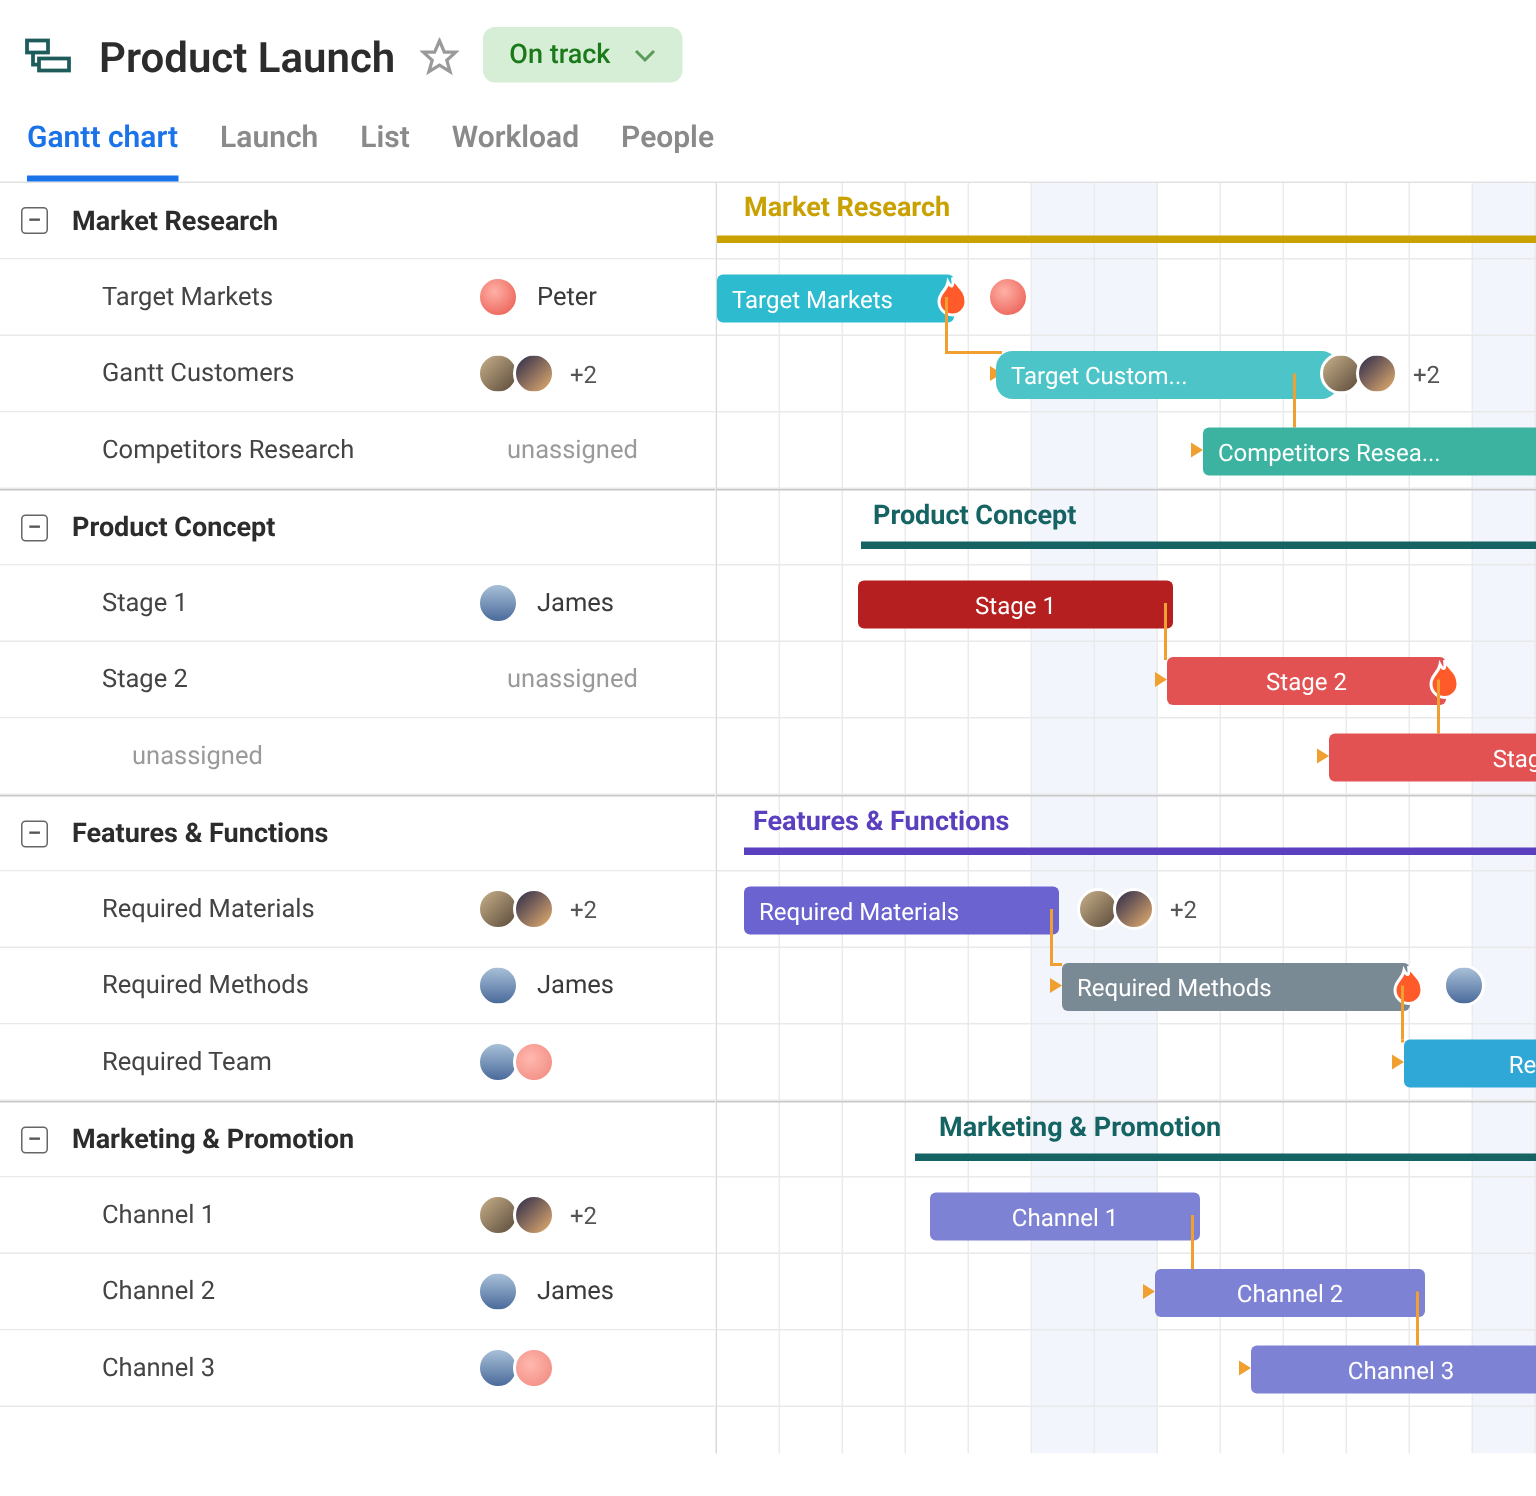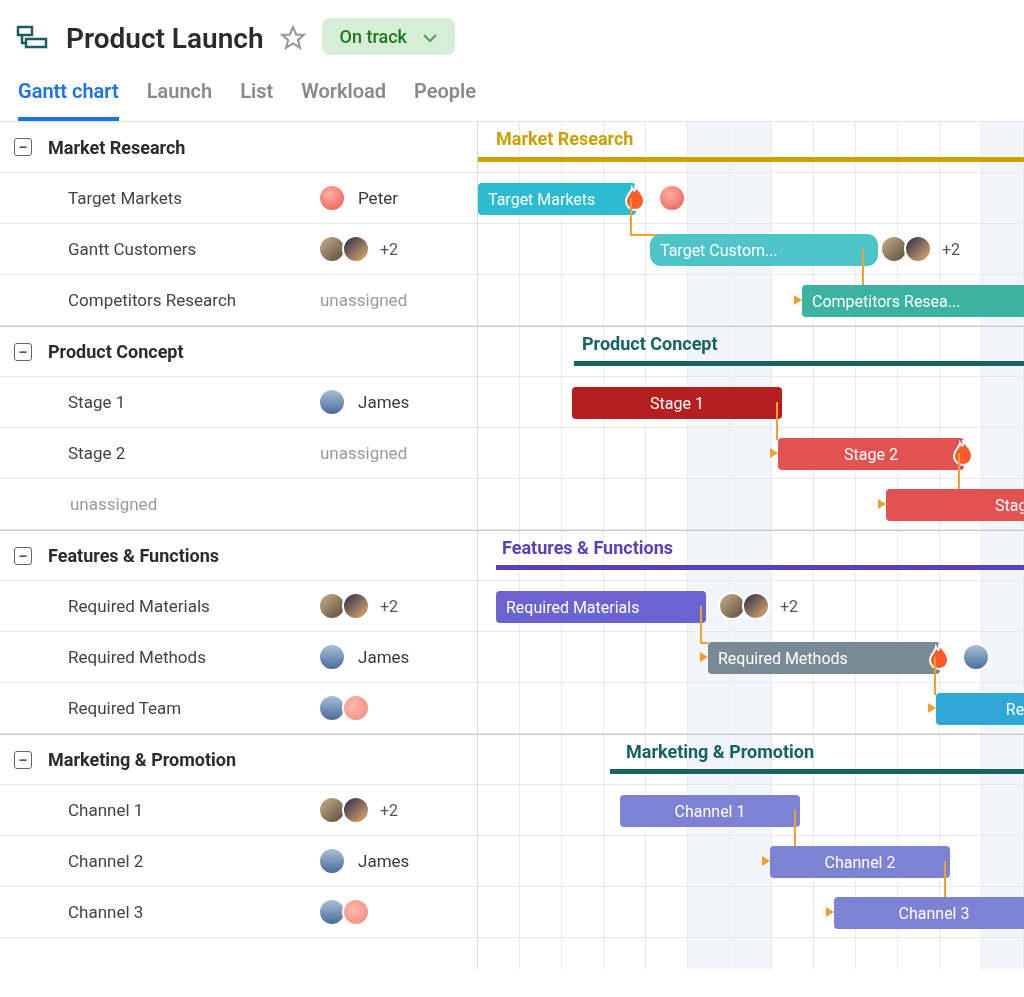--- a/index.html
+++ b/index.html
@@ -124,21 +124,21 @@
   background: #ccc;
   border: 2px solid #fff;
 }
 .avatar.stack { margin-left: -10px; }
 .avatar.peter { background: radial-gradient(circle at 40% 35%, #ffb0a6, #e8554a); }
 .avatar.a1 { background: linear-gradient(135deg, #c8b08a, #5a4a3a); }
 .avatar.a2 { background: linear-gradient(135deg, #2a2a4a, #e8b070); }
 .avatar.james { background: linear-gradient(180deg, #a8c0d8, #4a6a9a); }
 .avatar.pink { background: radial-gradient(circle at 40% 40%, #ffb8b0, #f0867a); }
 .plus-count { font-size: 16px; color: #555; margin-left: 4px; }
-.unassigned { color: #9a9a9a; font-size: 17px; margin-left: 2px; }
+.unassigned { color: #9a9a9a; font-size: 17px; margin-left: 20px; }
 .assignee-name { font-size: 17px; color: #3a3a3a; margin-left: 6px; }
 
 
 .grow {
   position: relative;
 }
 .group-bar-row { height: 51px; position: relative; border-bottom: 1px solid #e9e9e9; }
 .group-label {
   position: absolute;
   top: 6px;
@@ -350,21 +350,21 @@
   </svg>
           </span>
           <span class="assignees" style="position: absolute; left: 180px; top: 11px;">
             <span class="avatar peter"></span>
           </span>
         </div>
         <div class="bar-row">
           <div class="dep" style="left: 152px; top: -26px; width: 2px; height: 36px; border-left: 2px solid rgb(240, 160, 48);"></div>
           <div class="dep" style="left: 152px; top: 10px; width: 38px; height: 2px; border-top: 2px solid rgb(240, 160, 48);"></div>
           <div class="dep" style="left: 182px; top: 20px; width: 0px; height: 0px; border-top: 5px solid transparent; border-bottom: 5px solid transparent; border-left: 8px solid rgb(240, 160, 48);"></div>
-          <div class="bar" style="left: 172px; width: 228px; background: rgb(76, 196, 200); border-radius: 11px;">
+          <div class="bar" style="left: 186px; width: 228px; background: rgb(76, 196, 200); border-radius: 11px;">
             <span class="bar-text">Target Custom...</span>
           </div>
           <span class="assignees" style="position: absolute; left: 402px; top: 11px;">
             <span class="avatar a1"></span>
             <span class="avatar a2 stack"></span>
             <span class="plus-count">+2</span>
           </span>
         </div>
         <div class="bar-row">
           <div class="dep" style="left: 384px; top: -26px; width: 2px; height: 36px; border-left: 2px solid rgb(240, 160, 48);"></div>

